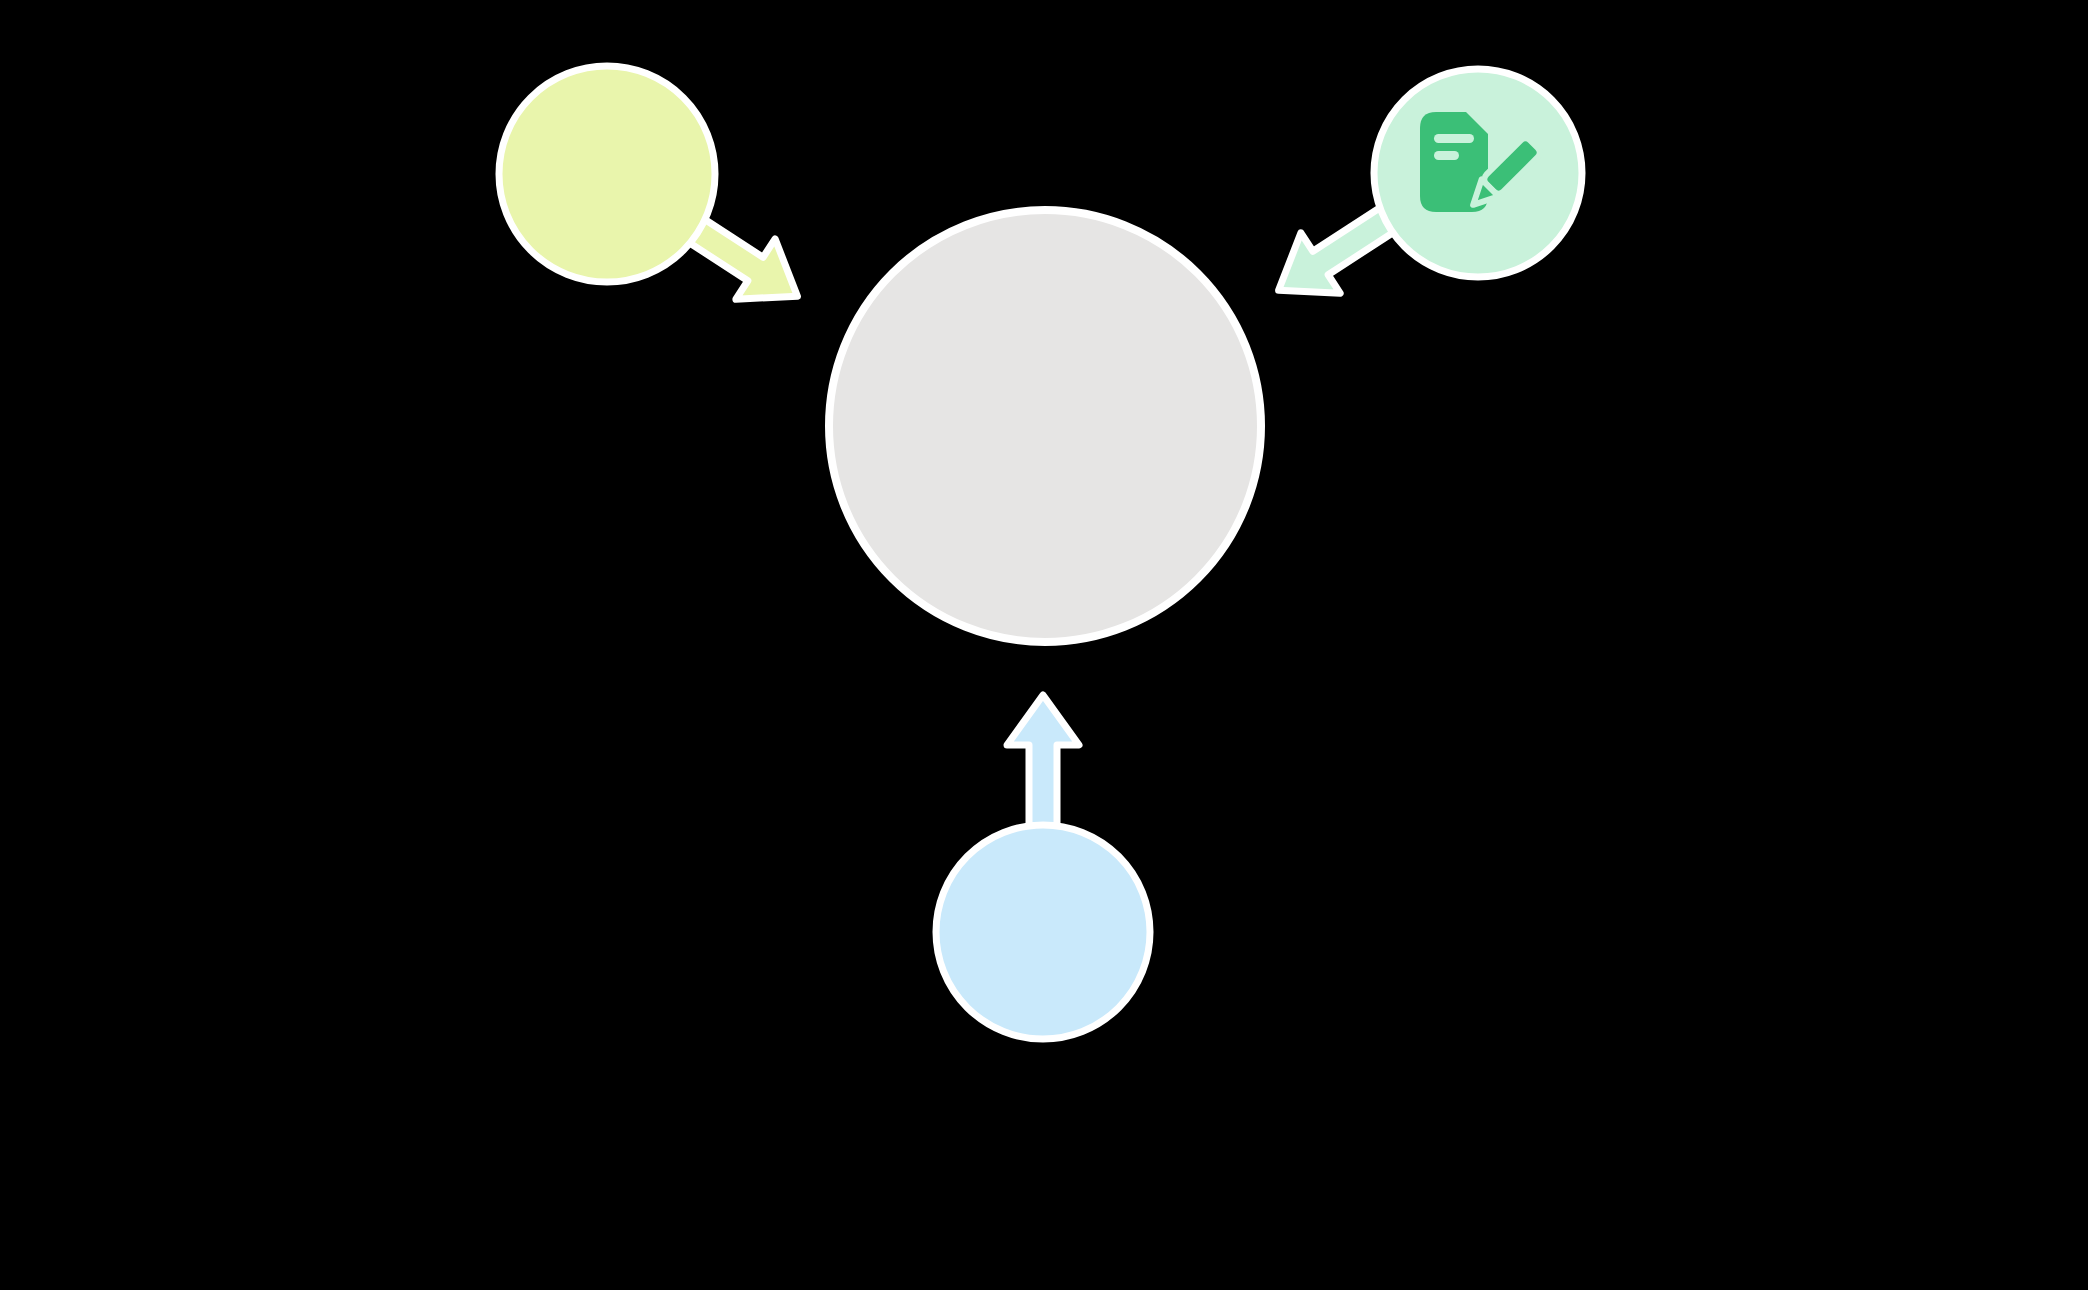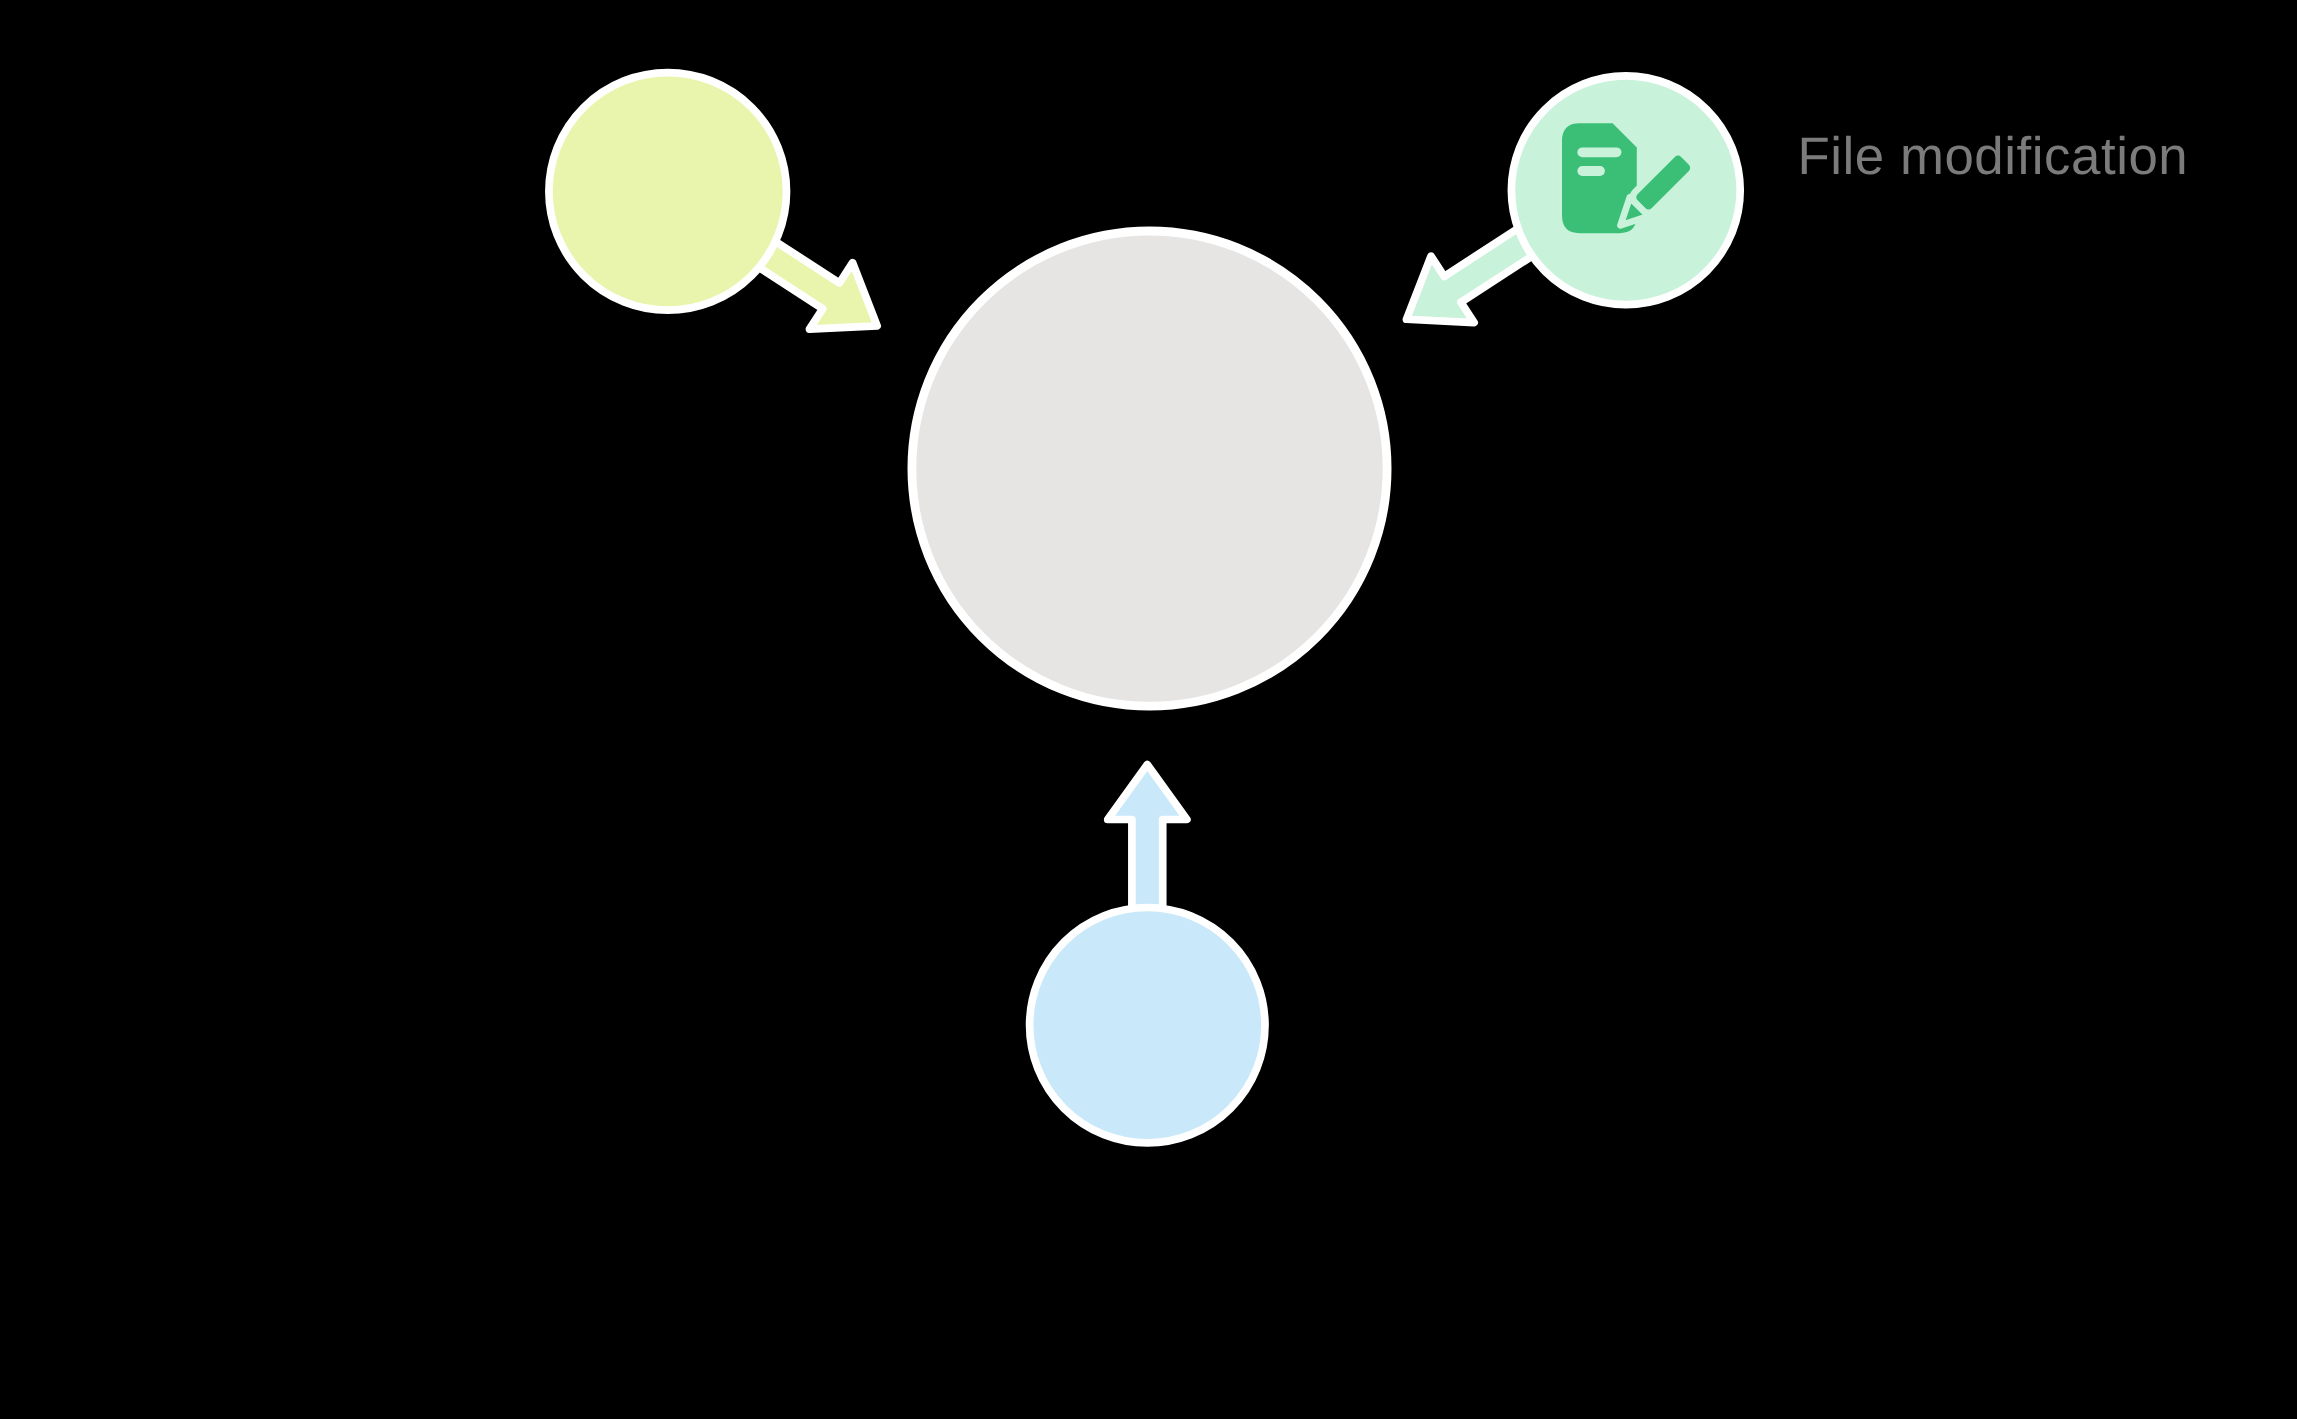--- a/index.html
+++ b/index.html
@@ -63,14 +63,13 @@
       <path d="M -54 -42 Q -54 -58 -38 -58 L -8 -58 L 14 -36 L 14 26 Q 14 42 -2 42 L -38 42 Q -54 42 -54 26 Z" fill="#3bbf77"></path>
       <rect x="-40" y="-36" width="40" height="9" rx="4.5" fill="#c9f2db"></rect>
       <rect x="-40" y="-19" width="25" height="9" rx="4.5" fill="#c9f2db"></rect>
       <g transform="translate(26,8) rotate(45)">
         <rect x="-12" y="-48" width="24" height="62" rx="7" stroke-width="6" fill="#3bbf77" stroke="#c9f2db"></rect>
         <path d="M -12 14 L 0 38 L 12 14 Z" stroke-width="6" stroke-linejoin="round" fill="#3bbf77" stroke="#c9f2db"></path>
       </g>
     </g>
   </svg>
 
-  <div class="fm-label" style="color: rgb(123, 123, 123);">File modification</div>
 </div>
 
 </body></html>

